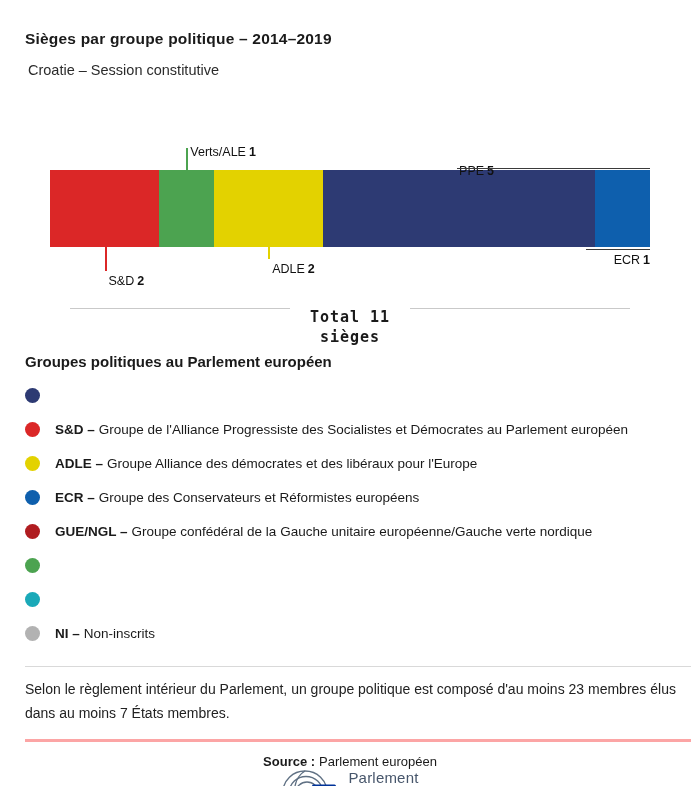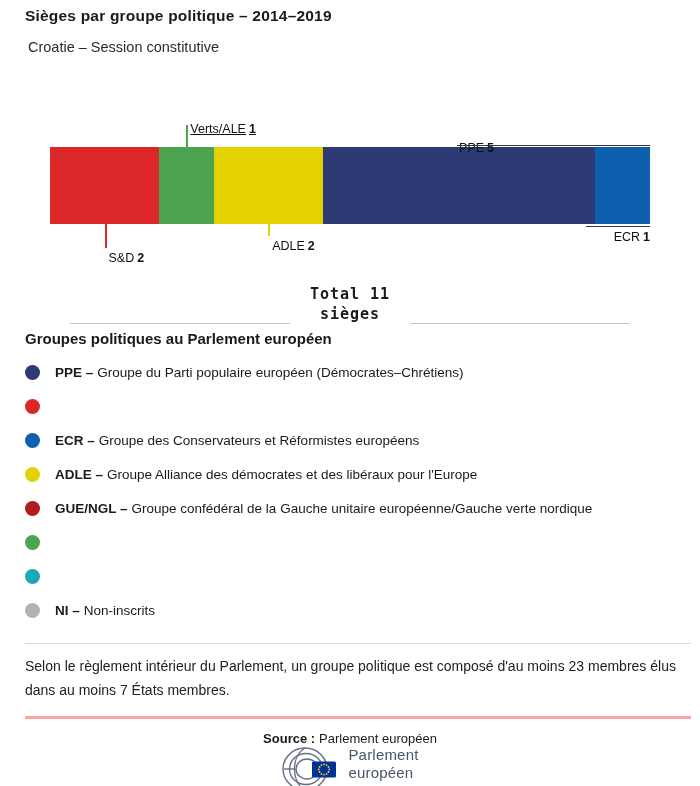--- a/index.html
+++ b/index.html
@@ -1,31 +1,31 @@
 <!DOCTYPE html>
 <html><head>
 <meta charset="utf-8">
 <style>
   html,body{margin:0;padding:0;background:#fff;}
   body{font-family:"Liberation Sans",sans-serif;color:#1a1a1a;}
   .page{width:700px;height:786px;position:relative;background:#fff;overflow:hidden;}
 
-  .header{padding:7px 25px 0 25px;}
+  .header{padding:30px 25px 0 25px;}
   .title{font-size:15.5px;font-weight:bold;margin:0 0 14px 0;letter-spacing:.2px;}
   .subtitle{font-size:14.5px;margin:0 0 0 3px;color:#2b2b2b;}
 
   .chart-area{position:relative;margin:66px 50px 0 50px;height:148px;}
   .bar{position:absolute;top:26px;left:0;right:0;height:77px;display:flex;}
   .seg{height:100%;}
   .slabel{position:absolute;font-size:12.5px;white-space:nowrap;color:#111;}
   .slabel b{font-weight:bold;margin-left:3px;}
   .lead-v{position:absolute;width:2px;}
   .lead-h{position:absolute;height:1px;background:#3a3a3a;}
 
-  .total-row{display:flex;align-items:flex-end;gap:20px;margin:16px 70px 0 70px;}
+  .total-row{display:flex;align-items:flex-start;gap:20px;margin:16px 70px 0 70px;}
   .total-line{flex:1;height:1px;background:#c9c9c9;}
   .total-text{font-family:"DejaVu Sans Mono",monospace;font-weight:bold;font-size:15px;
               text-align:center;line-height:1.3;letter-spacing:1px;}
 
   .legend{margin:6px 25px 0 25px;}
   .legend-heading{font-size:15px;font-weight:bold;margin:0 0 8px 0;}
   .legend-item{display:flex;align-items:center;height:34px;}
   .dot{width:15px;height:15px;border-radius:50%;margin-right:15px;flex:0 0 15px;}
   .legend-text{font-size:13.5px;}
   .legend-text .abbr{font-weight:bold;margin-right:4px;}
@@ -53,21 +53,21 @@
     <div class="bar">
         <div class="seg" style="width: 18.1818%; background: rgb(219, 39, 39);"></div>
         <div class="seg" style="width: 9.09091%; background: rgb(76, 163, 80);"></div>
         <div class="seg" style="width: 18.1818%; background: rgb(227, 210, 0);"></div>
         <div class="seg" style="width: 45.4545%; background: rgb(45, 58, 115);"></div>
         <div class="seg" style="width: 9.09091%; background: rgb(14, 95, 173);"></div>
       </div>
 
   <div class="slabel" style="left: 58.5455px; top: 130px;"><span>S&amp;D</span><b>2</b></div>
       <div class="lead-v" style="background: rgb(219, 39, 39); left: 54.5455px; height: 24px; top: 103px;"></div>
-      <div class="slabel" style="left: 140.364px; top: 1px; text-decoration: underline;"><span>Verts/ALE</span><b>1</b></div>
+      <div class="slabel" style="left: 140.364px; top: 1px;"><span>Verts/ALE</span><b>1</b></div>
       <div class="lead-v" style="background: rgb(76, 163, 80); left: 136.364px; height: 22px; top: 4px;"></div>
       <div class="slabel" style="left: 222.182px; top: 118px;"><span>ADLE</span><b>2</b></div>
       <div class="lead-v" style="background: rgb(227, 210, 0); left: 218.182px; height: 12px; top: 103px;"></div>
       <div class="slabel" style="left: 409.091px; top: 20px;"><span>PPE</span><b>5</b></div>
       <div class="lead-h" style="left: 407.091px; right: 0px; top: 24px;"></div>
       <div class="slabel" style="right: 0px; top: 109px;"><span>ECR</span><b>1</b></div>
       <div class="lead-h" style="right: 0px; width: 64px; top: 105px;"></div>
     </div>
 
   <div class="total-row">
@@ -77,32 +77,32 @@
       <div>sièges</div>
     </div>
     <div class="total-line"></div>
   </div>
 
   <div class="legend">
     <h2 class="legend-heading">Groupes politiques au Parlement européen</h2>
 
     <div class="legend-item">
       <span class="dot" style="background: rgb(45, 58, 115);"></span>
-      <span class="legend-text"><span class="abbr">PPE –</span><span>Groupe du Parti populaire européen (Démocrates–Chrétiens)</span></span>
     </div>
     <div class="legend-item">
       <span class="dot" style="background: rgb(219, 39, 39);"></span>
+      <span class="legend-text"><span class="abbr">S&amp;D –</span><span>Groupe de l'Alliance Progressiste des Socialistes et Démocrates au Parlement européen</span></span>
+    </div>
+    <div class="legend-item">
+      <span class="dot" style="background: rgb(227, 210, 0);"></span>
+      <span class="legend-text"><span class="abbr">ADLE –</span><span>Groupe Alliance des démocrates et des libéraux pour l'Europe</span></span>
     </div>
     <div class="legend-item">
       <span class="dot" style="background: rgb(14, 95, 173);"></span>
       <span class="legend-text"><span class="abbr">ECR –</span><span>Groupe des Conservateurs et Réformistes européens</span></span>
-    </div>
-    <div class="legend-item">
-      <span class="dot" style="background: rgb(227, 210, 0);"></span>
-      <span class="legend-text"><span class="abbr">ADLE –</span><span>Groupe Alliance des démocrates et des libéraux pour l'Europe</span></span>
     </div>
     <div class="legend-item">
       <span class="dot" style="background: rgb(176, 28, 32);"></span>
       <span class="legend-text"><span class="abbr">GUE/NGL –</span><span>Groupe confédéral de la Gauche unitaire européenne/Gauche verte nordique</span></span>
     </div>
     <div class="legend-item">
       <span class="dot" style="background: rgb(76, 163, 80);"></span>
     </div>
     <div class="legend-item">
       <span class="dot" style="background: rgb(26, 169, 184);"></span>

